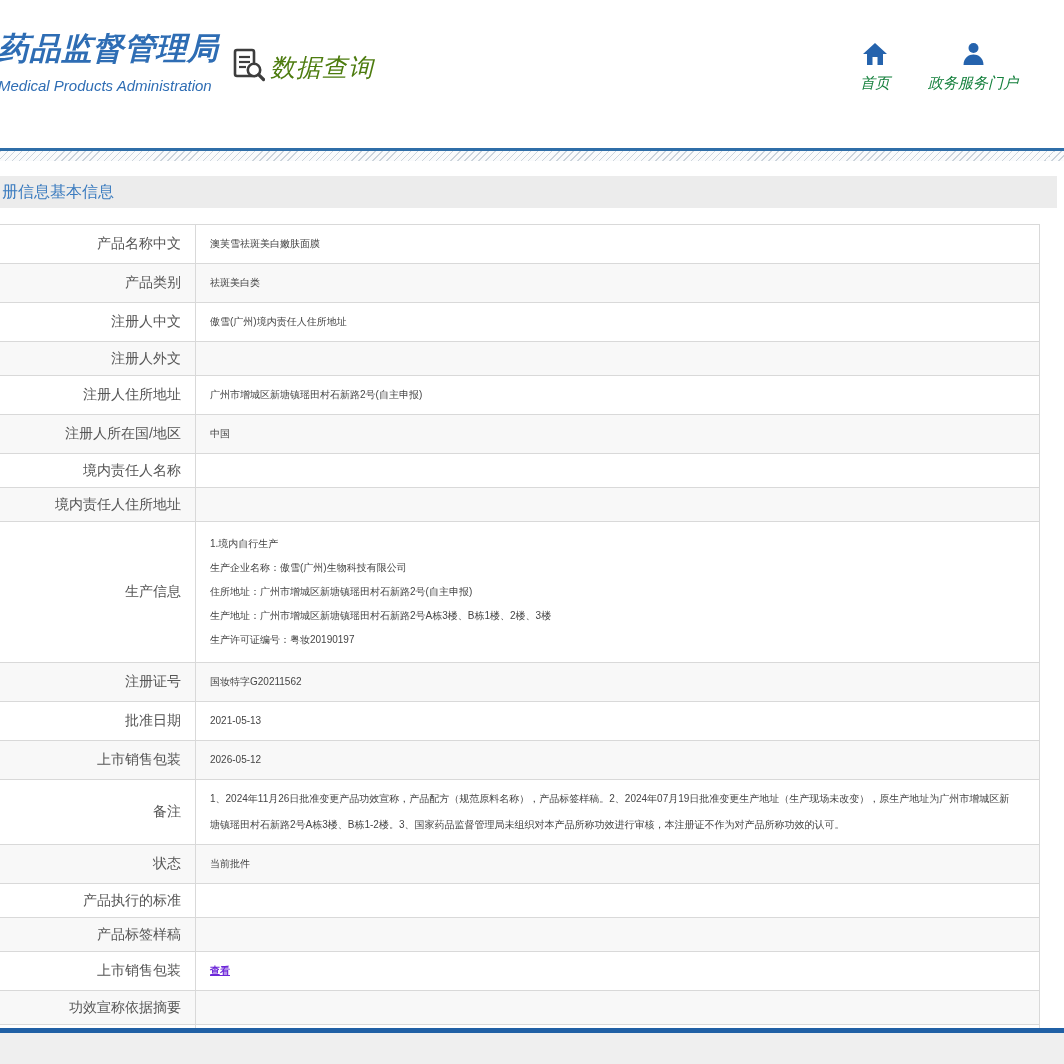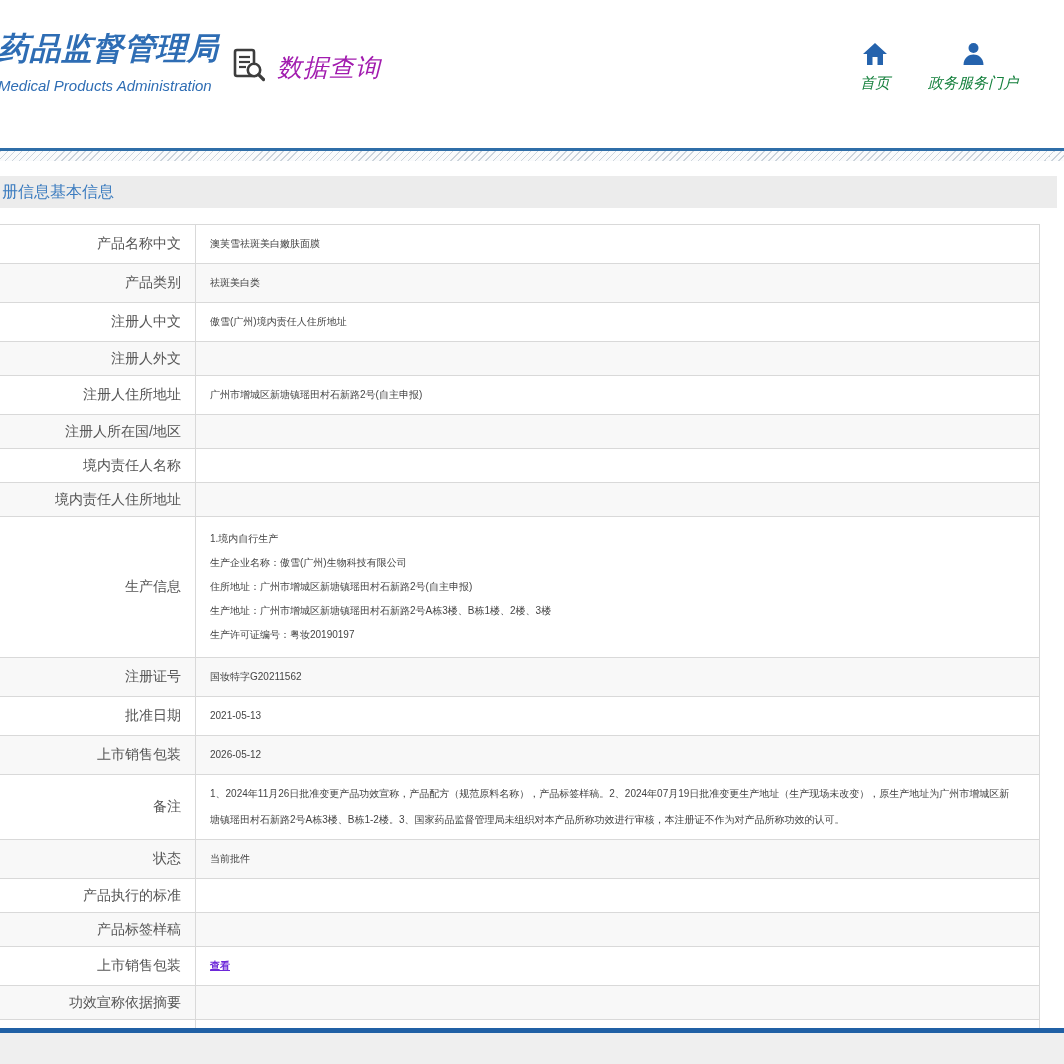--- a/index.html
+++ b/index.html
@@ -6,21 +6,21 @@
   html,body { width:1064px; height:1064px; overflow:hidden; background:#fff;
     font-family:"Liberation Sans","DejaVu Sans",sans-serif; }
   body { position:relative; }
 
   
   .header { position:relative; height:148px; background:#fff;font-style:italic; }
   .logo { position:absolute; left:-2px; top:28px; }
   .logo-cn { font-size:31px; font-weight:bold; color:#2e6db4; letter-spacing:0.5px; white-space:nowrap; }
   .logo-en { font-size:15px; color:#2e6db4; margin-top:7px; white-space:nowrap; }
   .nav-query { position:absolute; left:233px; top:48px; display:flex; align-items:center; cursor:pointer; }
-  .nav-query-label { font-size:25px; color:#a21caf; font-weight:500; margin-left:12px; letter-spacing:1px; }
+  .nav-query-label { font-size:25px; color:#4d7c0f; font-weight:500; margin-left:5px; letter-spacing:1px; }
   .quick-link { position:absolute; top:40px; text-align:center; cursor:pointer; }
   .quick-link .ql-icon { height:26px; display:flex; justify-content:center; align-items:flex-end; }
   .quick-link .ql-label { font-size:15px; color:#15803d; margin-top:8px; white-space:nowrap; }
   #ql-home { left:845px; width:60px; }
   #ql-portal { left:908px; width:130px; }
 
   .top-line { height:3px; background:#2f6ea8; }
   .hatch-strip { height:10px; background:
     repeating-linear-gradient(135deg, rgba(120,140,160,0.35) 0 1px, rgba(255,255,255,0) 1px 5px),
     #fafbfc; }
@@ -127,20 +127,21 @@
       <div class="row">
         <div class="cell-label">
           <span>注册人住所地址</span>
         </div>
         <div class="cell-value">广州市增城区新塘镇瑶田村石新路2号(自主申报)</div>
       </div>
       <div class="row">
         <div class="cell-label">
           <span>注册人所在国/地区</span>
         </div>
+        <div class="cell-value">中国</div>
       </div>
       <div class="row">
         <div class="cell-label">
           <span>境内责任人名称</span>
         </div>
         <div class="cell-value"></div>
       </div>
       <div class="row">
         <div class="cell-label">
           <span>境内责任人住所地址</span>

